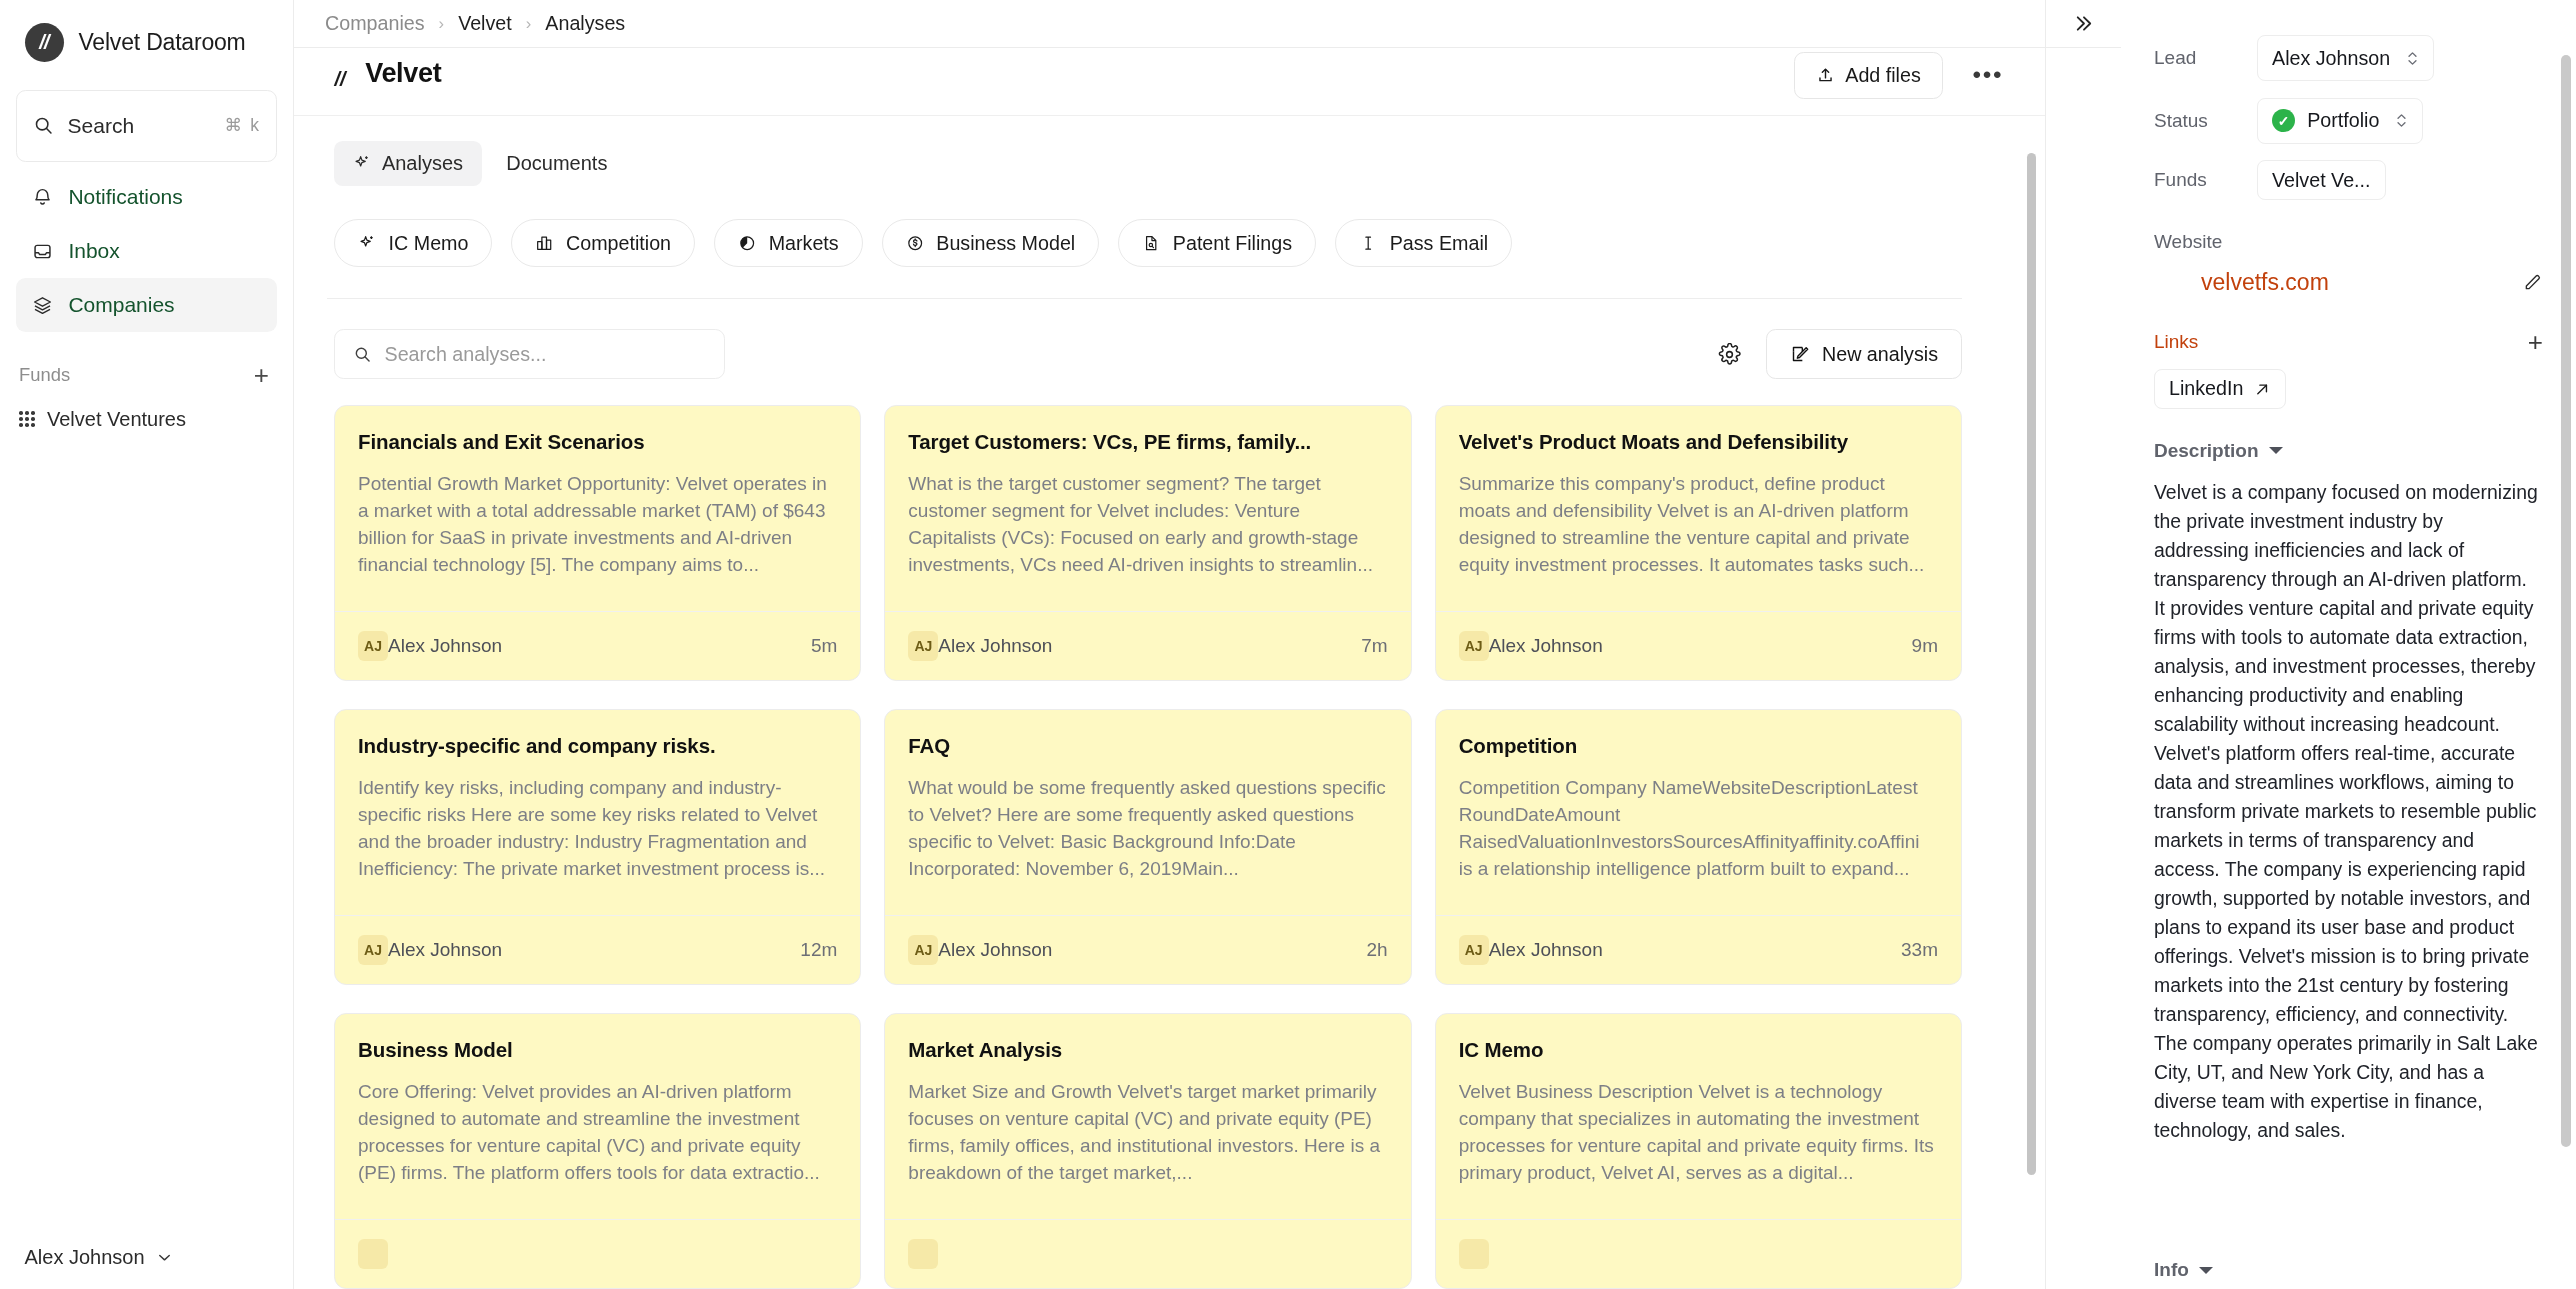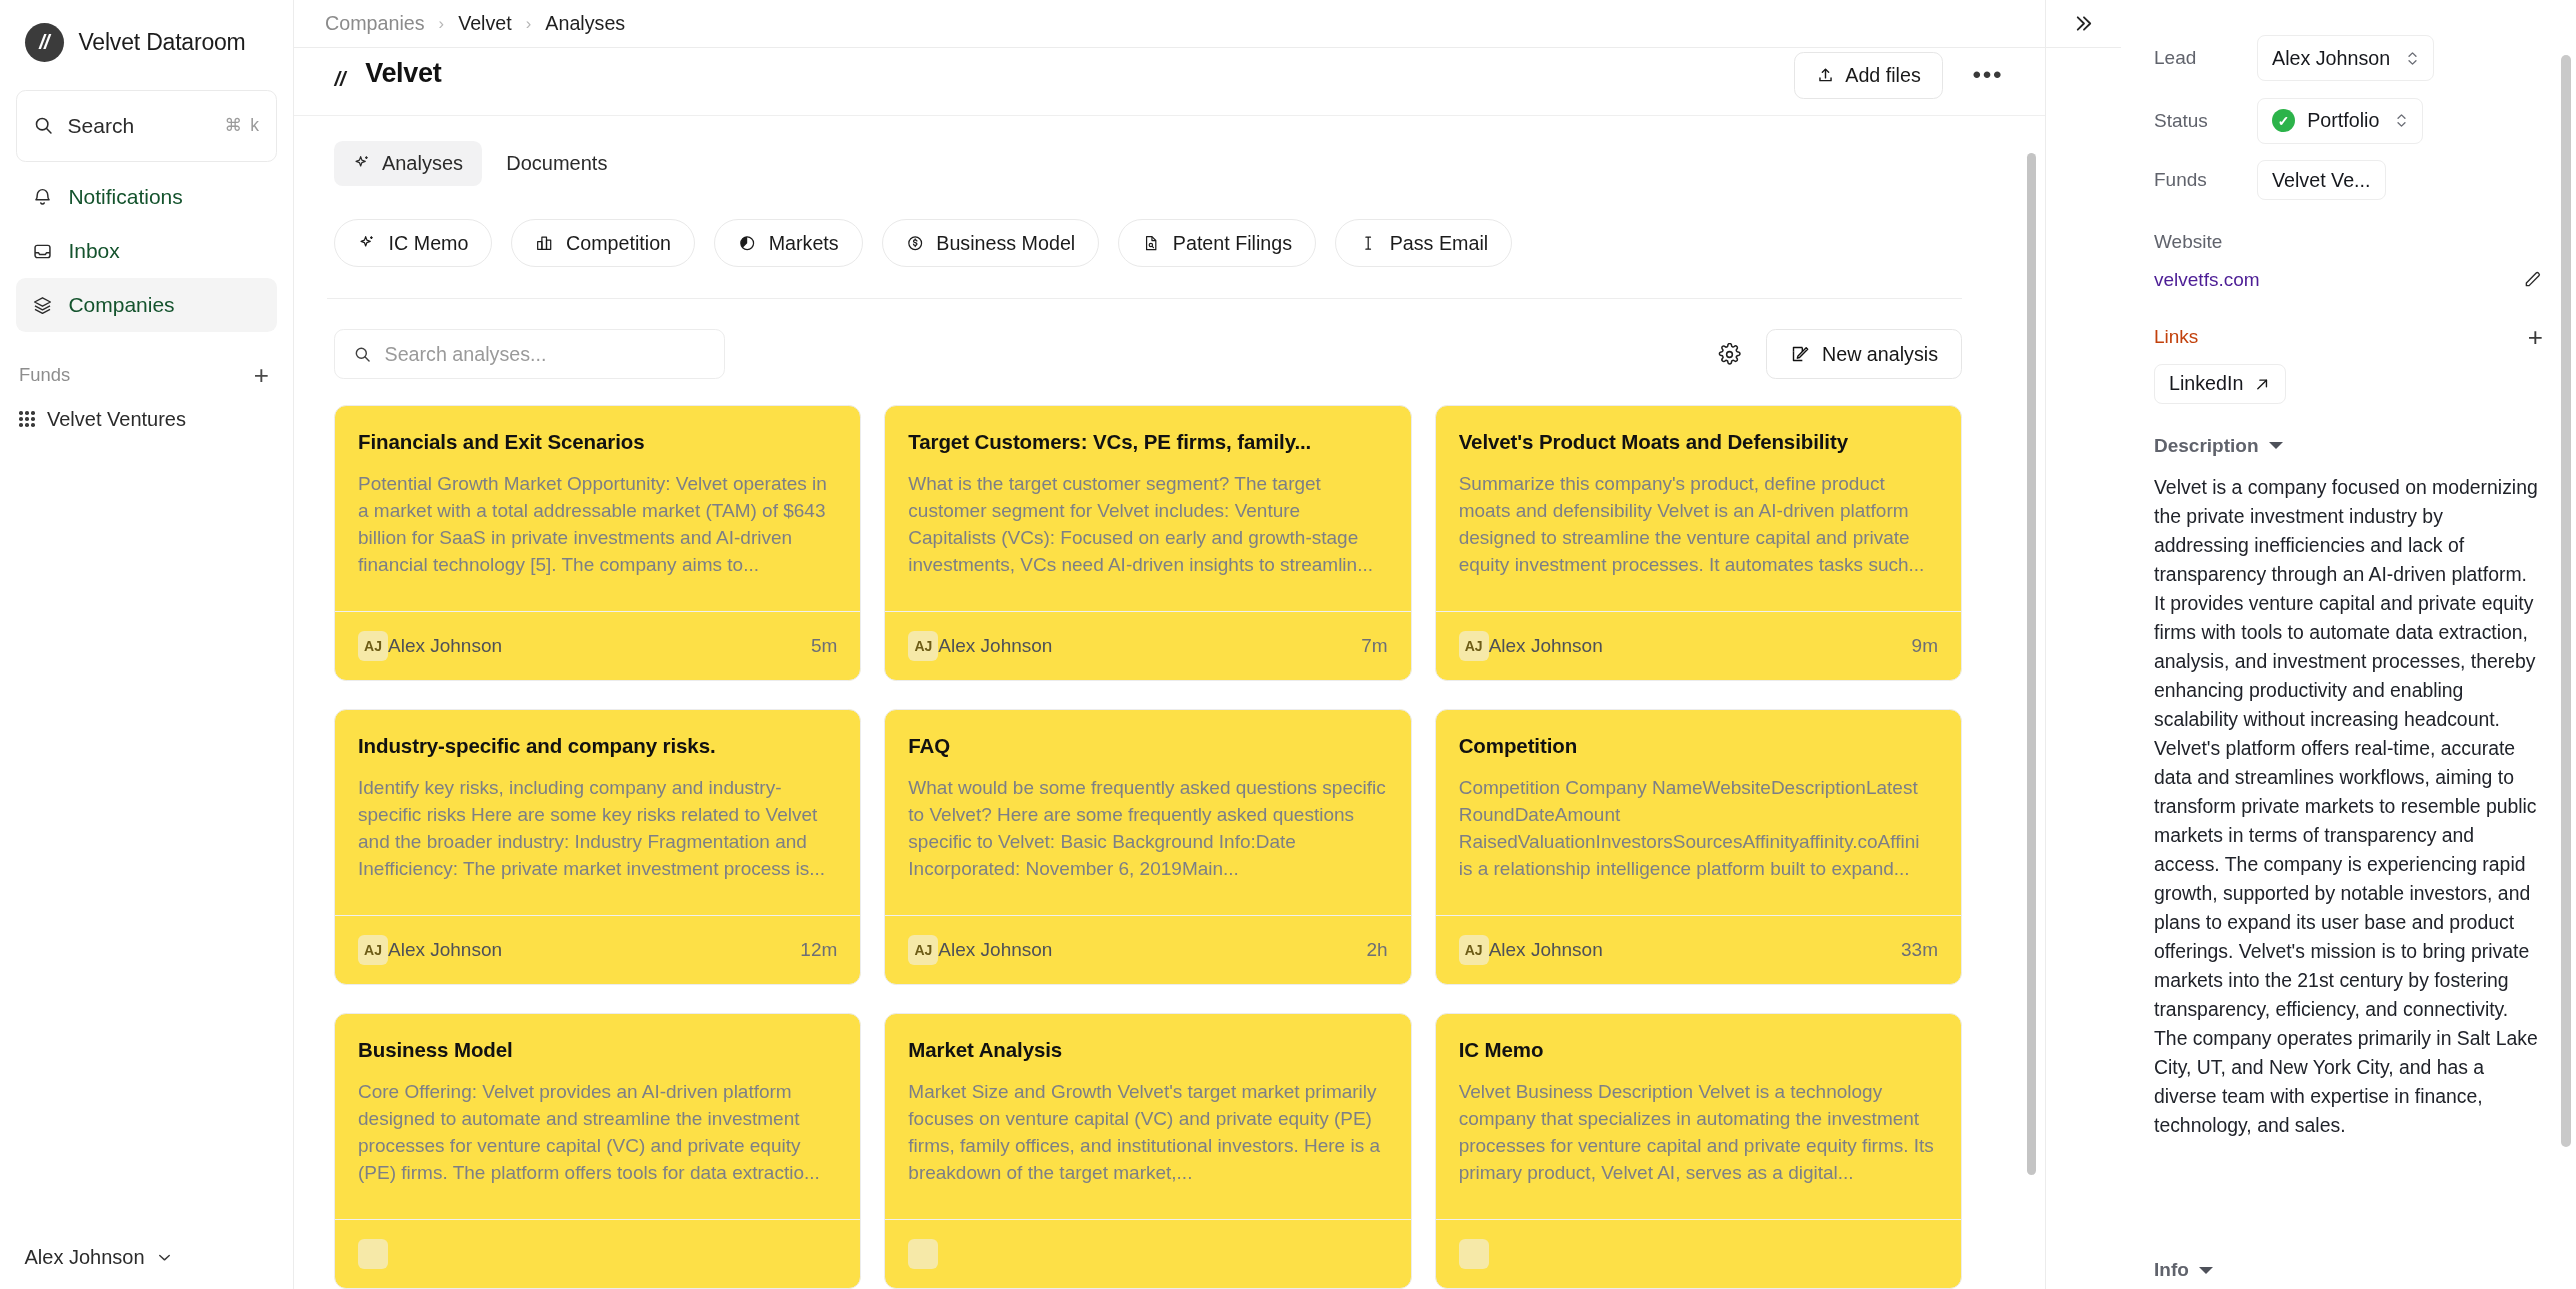--- a/index.html
+++ b/index.html
@@ -139,21 +139,21 @@
   .icon-btn { width: 35px; height: 35px; display:flex; align-items:center; justify-content:center; cursor: pointer; }
   .btn-new {
     display: flex; align-items: center; gap: 12.2px;
     height: 50px; padding: 0 23px; border: 0.9px solid #e6e6e6; border-radius: 9.6px;
     background: #fff; font-size: 19.7px; color: #161616; cursor: pointer;
   }
 
   
   .grid { display: grid; grid-template-columns: repeat(3, 1fr); gap: 28px 23px; margin-left: 7px;}
   .card {
-    border: 0.9px solid #ececec; border-radius: 12.2px; background: #fde047;
+    border: 0.9px solid #ececec; border-radius: 12.2px; background: #fef9c3;
     padding: 23.6px 23px 0 23px; cursor: pointer; height: 276px;
     display: flex; flex-direction: column; overflow: hidden;
   }
   .card-title {
     font-size: 20.5px; font-weight: 700; color: #111; margin-bottom: 16.6px;
     white-space: nowrap; overflow: hidden; text-overflow: ellipsis; letter-spacing: -0.1px;
   }
   .card-body {
     font-size: 19px; line-height: 27px; color: #7d7f86;
     flex: 1; overflow: hidden;
@@ -195,21 +195,21 @@
     height: 46px; padding: 0 14px; font-size: 19.7px; color: #16181d; cursor: pointer;
   }
   .stepper { display: inline-flex; flex-direction: column; gap: 2.6px; color: #6c6f77; font-size: 11.4px; line-height: 7px; margin-left: 3.5px;}
   .green-check {
     width: 23px; height: 23px; border-radius: 50%; background: #2cb34a;
     display: flex; align-items: center; justify-content: center; color: #fff; font-size: 14px; font-weight: 700;
   }
 
   .sec-label { font-size: 19px; color: #60636c; margin: 31px 0 15.7px 0; }
   .website-row { display: flex; align-items: center; }
-  .website-val { font-size: 19px; color: #4c1d95; }
+  .website-val { font-size: 23px; color: #c2410c; margin-left: 47px; }
   .pencil { margin-left: auto; cursor: pointer; }
 
   .links-head { display: flex; align-items: center; margin: 33px 0 14px 0; }
   .links-head .t { font-size: 19px; color: #c2410c; }
   .links-head .plus { margin-left: auto; font-size: 26px; color: #3b3b3b; font-weight: 300; line-height: 1; cursor: pointer; }
   .link-chip {
     display: inline-flex; align-items: center; gap: 10.5px;
     border: 0.9px solid #ececec; border-radius: 7.9px; background: #fff;
     height: 40px; padding: 0 14px; font-size: 19.7px; color: #16181d; cursor: pointer;
   }

